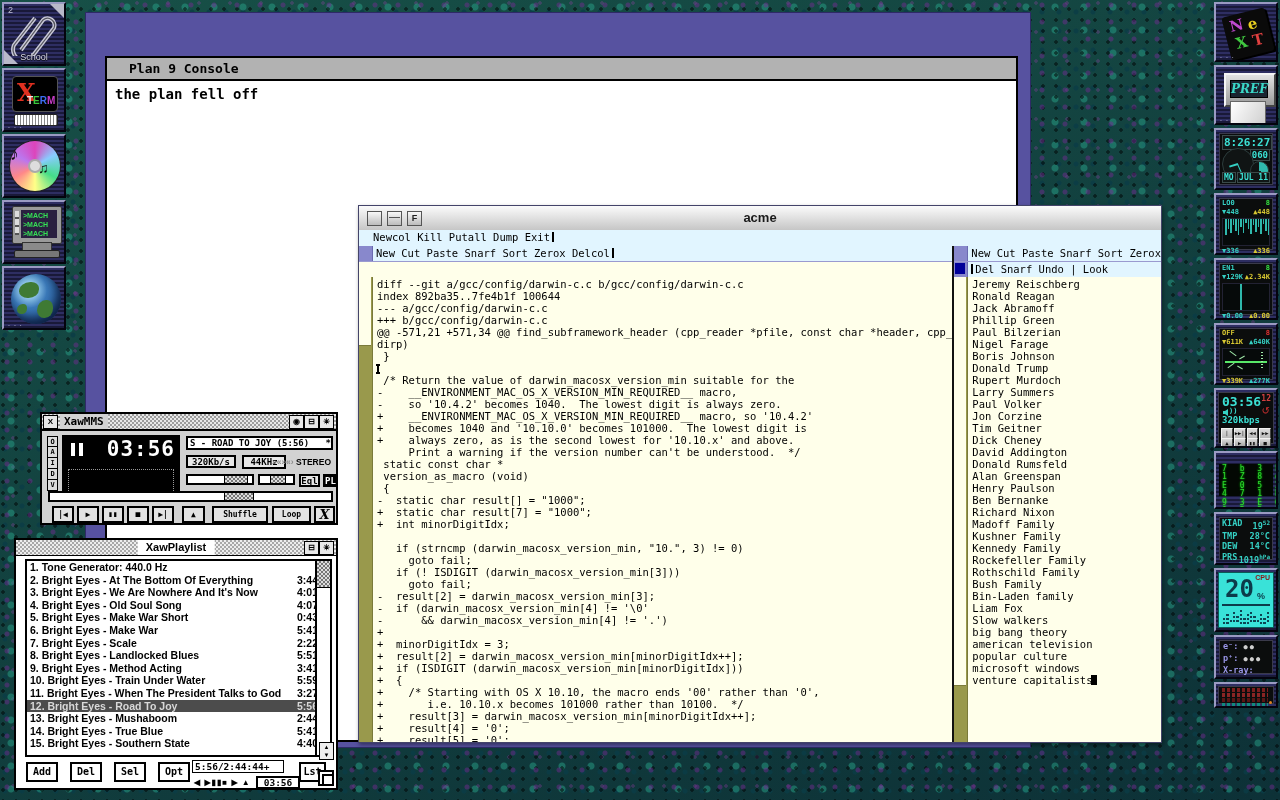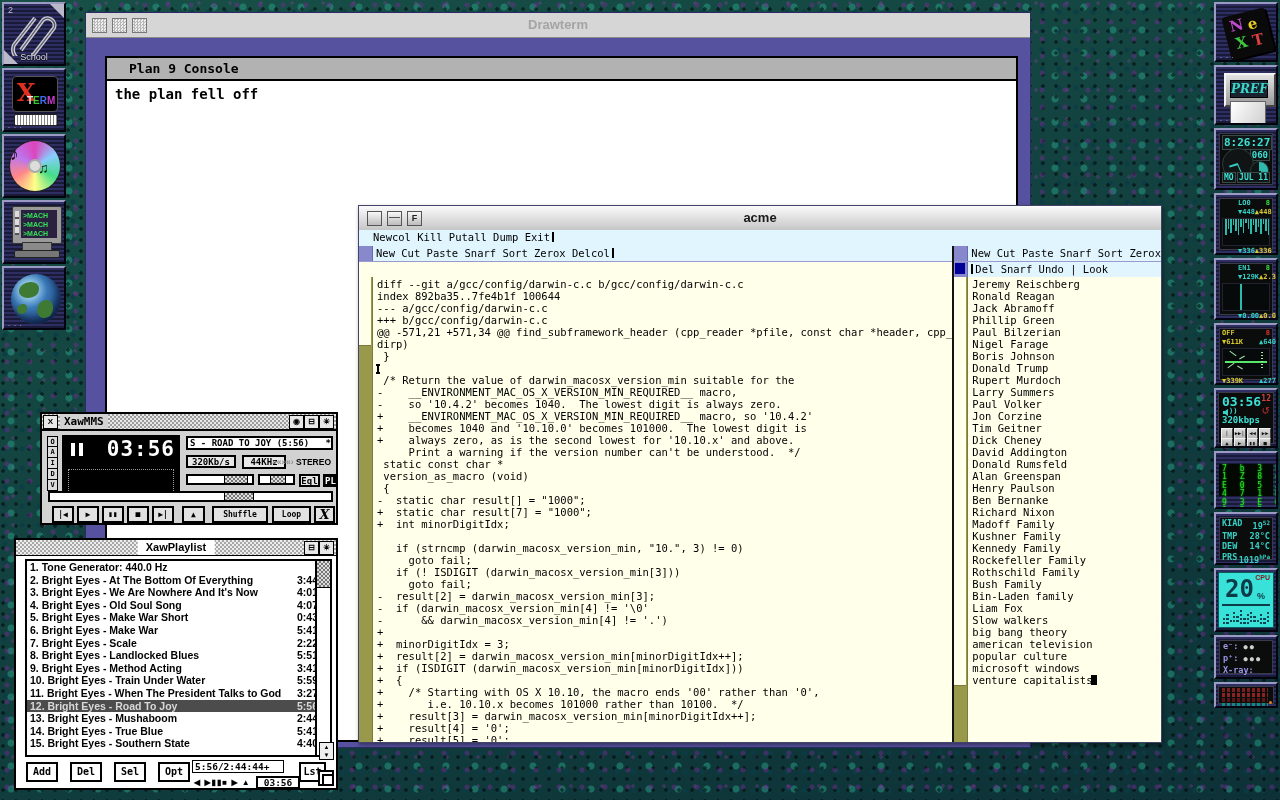--- a/index.html
+++ b/index.html
@@ -57,21 +57,21 @@
   .prefsheet{position:absolute;left:14px;top:34px;width:34px;height:22px;background:linear-gradient(120deg,#fff,#cfcfcf);border:1px solid #666;}
   
   .dk{position:absolute;inset:3px;background:#0b0d0d;border:1px solid #3a3a4a;}
   .seg{color:#3be0d4;font-family:"DejaVu Sans Mono",monospace;font-weight:bold;}
   .segbox{border:1px solid #3a4a4a;background:#101616;padding:0 1px;}
   .aclock{position:absolute;border-radius:50%;background:#101414;border:1px solid #2c3c3c;}
   .hand{position:absolute;background:#35d0c4;transform-origin:50% 100%;}
   .pie{border-radius:50%;}
   
   .netrow{display:flex;justify-content:space-between;font-size:7px;line-height:9px;padding:0 2px;font-family:"DejaVu Sans Mono",monospace;font-weight:bold;}
-  .cyan{color:#35d0c4;margin-left:16px;} .yel{color:#d8c832;} .grn{color:#35e040;} .red{color:#e03030;}
+  .cyan{color:#35d0c4;} .yel{color:#d8c832;} .grn{color:#35e040;} .red{color:#e03030;}
   .ngraph{position:relative;margin:1px 2px;background:#060a0a;border:1px solid #223;overflow:hidden;display:flex;align-items:flex-start;gap:1px;padding-left:2px;}
   .lbar{width:2px;background:#2fb8ac;}
   .vline{position:absolute;left:38%;top:0;bottom:0;width:2px;background:#2fb8ac;}
   .hline{position:absolute;left:2px;right:2px;top:46%;height:2px;background:#58e868;}
   .mark{position:absolute;background:#9fe8a8;}
   
   .cdp{position:absolute;inset:2px;background:#b2aa9c;border:1px solid #7a7468;}
   .cdpdisp{position:absolute;left:3px;top:13px;width:44px;height:12px;background:#473f35;color:#6b5f50;font-size:9px;font-weight:bold;font-family:"DejaVu Sans Mono",monospace;line-height:12px;padding-left:3px;}
   .reddots{position:absolute;left:30px;top:15px;color:#d03020;font-size:7px;letter-spacing:1px;}
   .cass{position:absolute;right:3px;top:2px;width:14px;height:10px;background:#f2f2f2;border:1px solid #333;border-radius:2px;}
@@ -163,26 +163,20 @@
   .pmini{position:absolute;left:178px;top:238px;font-size:8px;font-weight:bold;letter-spacing:1px;}
   .ptime{position:absolute;left:240px;top:236px;width:44px;height:13px;border:2px solid #000;font-size:9.5px;line-height:10px;text-align:center;font-weight:bold;font-family:"DejaVu Sans Mono",monospace;box-sizing:border-box;background:#fff;}
   .pgrip{position:absolute;right:2px;bottom:2px;width:16px;height:16px;border:2px solid #000;background:#fff;box-sizing:border-box;}
   .pgrip:before{content:"";position:absolute;left:2px;top:2px;width:8px;height:8px;border:2px solid #000;}
   .parrows{position:absolute;right:2px;top:202px;width:13px;font-size:6px;line-height:8px;text-align:center;border:1px solid #000;background:#eee;}
 </style>
 </head>
 <body>
 
 <div class="abs drawterm">
-  <div class="dtbar">
-    <span class="dtbtn" style="left:6px"></span>
-    <span class="dtbtn" style="left:26px"></span>
-    <span class="dtbtn" style="left:46px"></span>
-    <div class="dttitle">Drawterm</div>
-  </div>
   <div class="console">
     <div class="conbar">Plan 9 Console</div>
     <div class="context">the plan fell off</div>
   </div>
 </div>
 
 <div class="abs acme">
   <div class="abar">
     <span class="abtn" style="left:8px"></span>
     <span class="abtn split" style="left:28px"></span>

